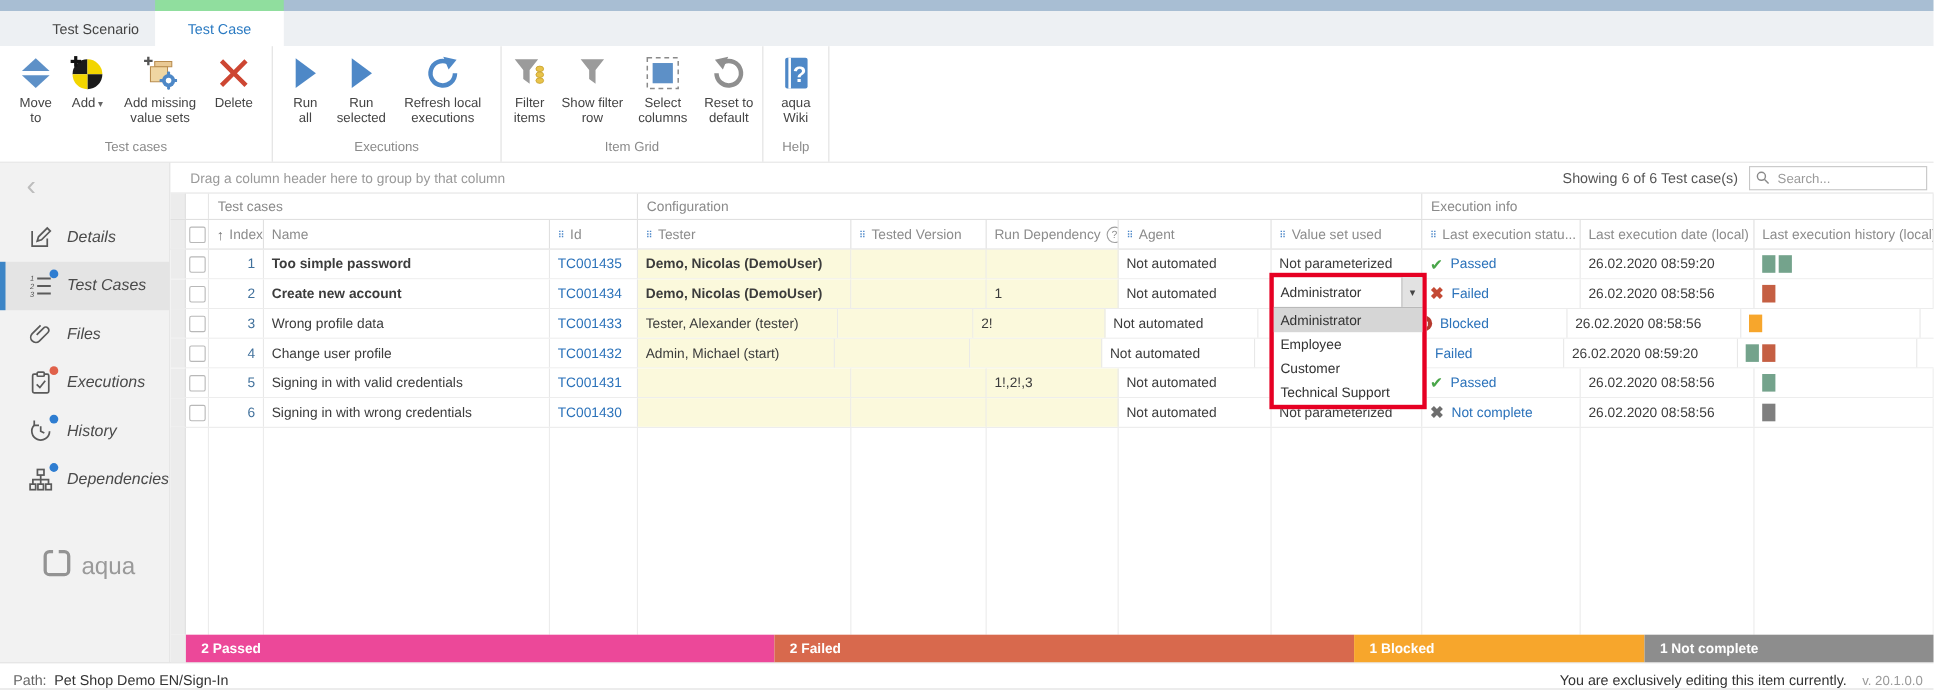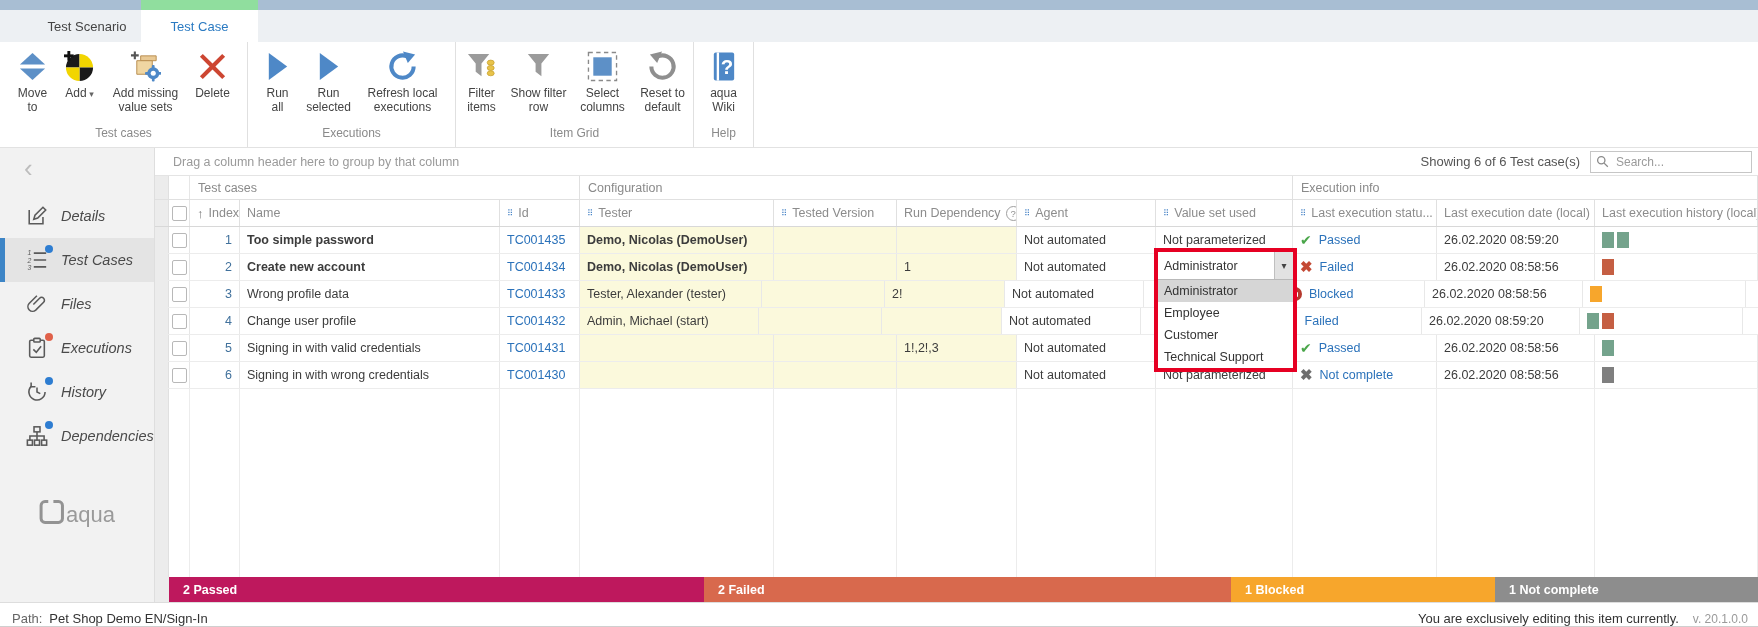--- a/index.html
+++ b/index.html
@@ -33,21 +33,21 @@
   .sb-items{margin-top:16px;font-style:italic;}
   .sb-item{position:relative;height:44px;display:flex;align-items:center;gap:13px;padding-left:26px;
            color:#4a4a4a;font-size:14.5px;cursor:default;box-sizing:border-box;}
   .sb-item.active{background:#e4e4e4;}
   .sb-item.active::before{content:"";position:absolute;left:0;top:0;bottom:0;width:5px;background:#3d85c6;}
   .sb-icon{position:relative;width:22px;height:22px;flex:none;}
   .sb-icon svg{width:22px;height:22px;}
   .badge{position:absolute;top:-4px;right:-5px;width:8px;height:8px;border-radius:50%;}
   .badge.blue{background:#2e7dd1;}
   .badge.red{background:#e0614a;}
-  .sb-logo{position:absolute;bottom:70px;left:38px;display:flex;align-items:center;gap:0;
+  .sb-logo{position:absolute;bottom:70px;left:38px;display:flex;align-items:center;gap:8px;
            color:#9a9a9a;font-size:22px;}
 
   
   .gridcol{flex:1;display:flex;flex-direction:column;position:relative;background:#fff;min-width:0;}
   .dragbar{height:28px;flex:none;border-bottom:1px solid #e4e4e4;box-sizing:border-box;
            display:flex;align-items:center;}
   .dragtext{color:#9a9a9a;font-size:12.5px;margin-left:18px;flex:1;}
   .showing{color:#555;font-size:13px;margin-right:10px;white-space:nowrap;}
   .searchbox{width:150px;height:20px;flex:none;border:1px solid #c6c6c6;background:#fff;display:flex;
              align-items:center;margin-right:6px;padding:0 5px;gap:5px;box-sizing:content-box;}
@@ -580,21 +580,21 @@
           <div class="ecell" style="width: 120px;"></div>
           <div class="ecell" style="width: 139px;"></div>
           <div class="ecell" style="width: 137px;"></div>
           <div class="ecell" style="width: 144px;"></div>
           <div class="ecell" style="width: 158px;"></div>
           <div class="ecell" style="width: 163px;"></div>
         </div>
 
       <div class="summary" id="summarybar">
           <div class="gutter" style="border-right: none;"></div>
-          <div class="seg" style="width: 535px; background: #be185d;">
+          <div class="seg" style="width: 535px; background: #ec4899;">
             <span>2 Passed</span>
           </div>
           <div class="seg" style="width: 527px; background: rgb(216, 105, 77);">
             <span>2 Failed</span>
           </div>
           <div class="seg" style="width: 264px; background: rgb(247, 166, 44);">
             <span>1 Blocked</span>
           </div>
           <div class="seg" style="width: 263px; background: rgb(141, 141, 141);">
             <span>1 Not complete</span>

